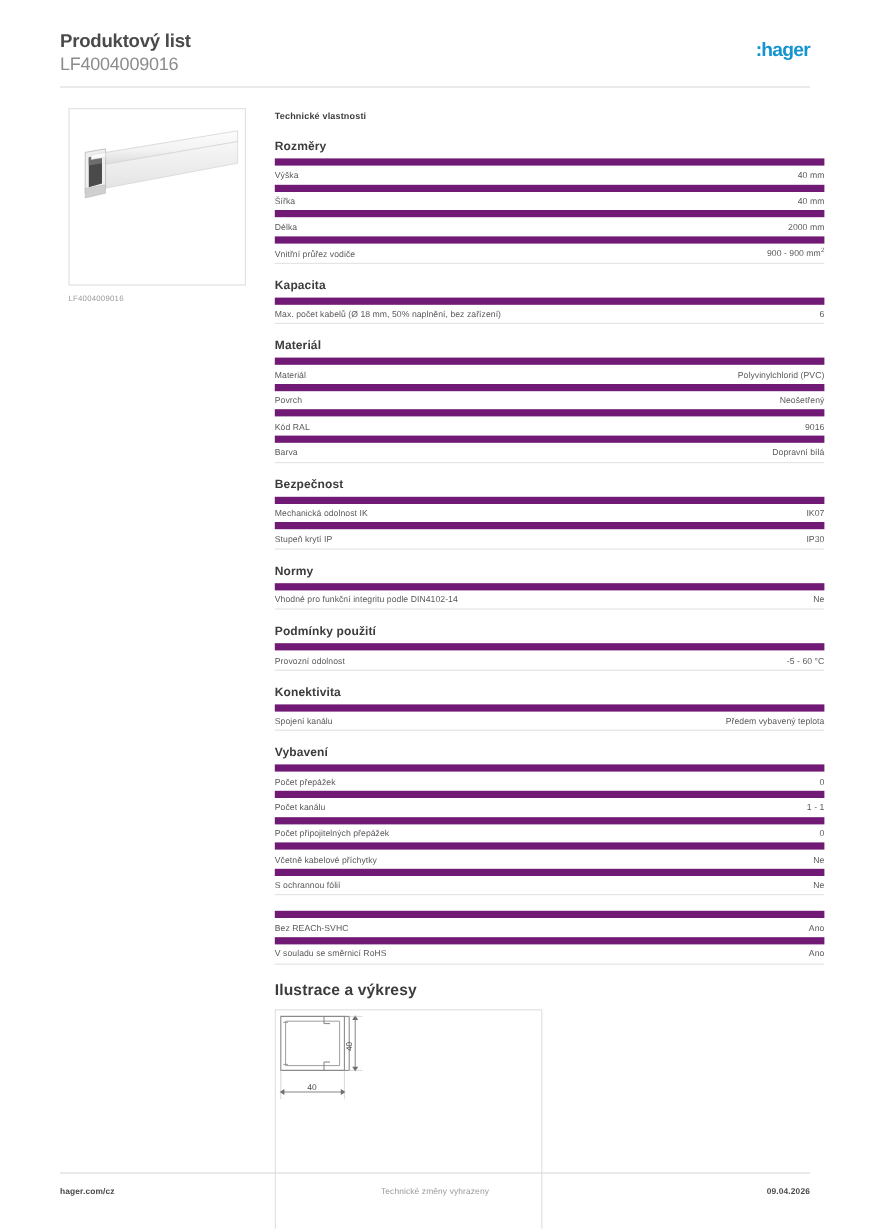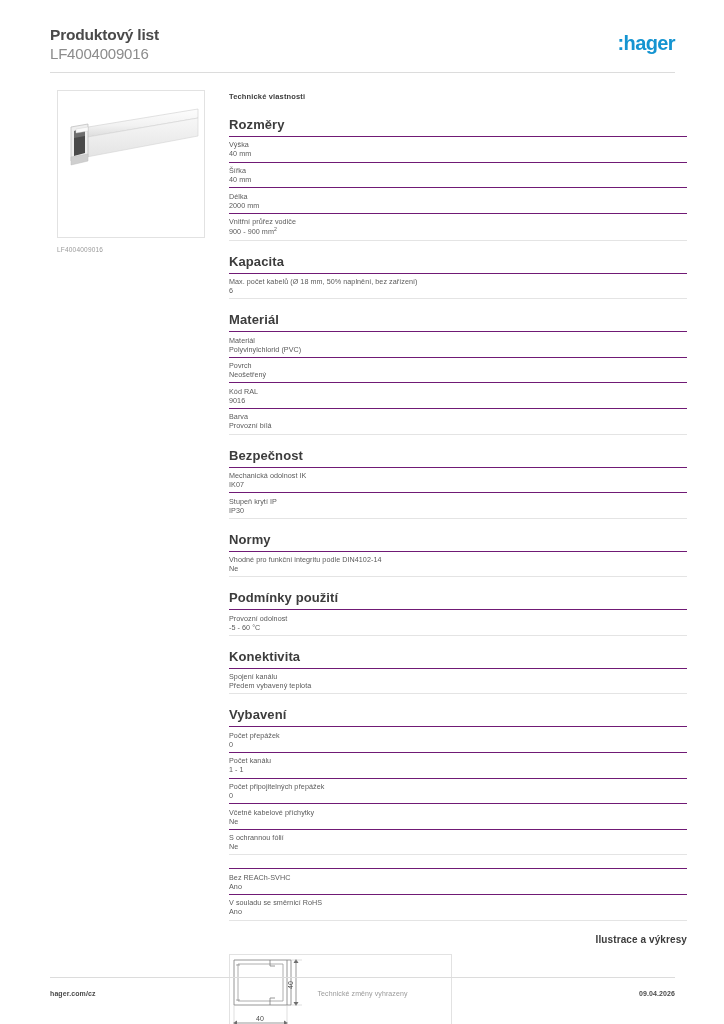--- a/index.html
+++ b/index.html
@@ -43,21 +43,21 @@
     font-size: 15px;
     font-weight: normal;
     color: #8c8c8c;
     letter-spacing: -0.2px;
     line-height: 19px;
   }
   .logo {
     position: absolute;
     right: 0;
     top: 6px;
-    font-size: 20px;
+    font-size: 16px;
     font-weight: bold;
     color: #1494d1;
     letter-spacing: -0.6px;
     line-height: 22px;
   }
   .header-rule {
     position: absolute;
     left: 50px;
     top: 72px;
     width: 625px;
@@ -97,51 +97,49 @@
   }
   .specs-title {
     font-size: 7.5px;
     font-weight: bold;
     color: #3c3c3c;
     letter-spacing: 0.15px;
     margin-bottom: 16px;
   }
   .group { margin-bottom: 13px; }
   .group-title {
-    font-size: 13px;
+    font-size: 10px;
     font-weight: bold;
     color: #3c3c3c;
     letter-spacing: 0.1px;
     padding-bottom: 4px;
   }
   .row {
     display: flex;
     justify-content: space-between;
     align-items: baseline;
-    border-top: 1px solid #701a75;
+    border-top: 6px solid #701a75;
     padding: 3.4px 0 3.2px 0;
     font-size: 7.2px;
     color: #5a5a5a;
     letter-spacing: 0.05px;
-    flex-direction: column;
   }
   .group .row:last-child { border-bottom: 1px solid #e4e4e4; }
   .row-label { flex: 1 1 auto; padding-right: 12px; }
   .row-value { flex: 0 0 auto; text-align: right; white-space: nowrap; }
   .row-value sup { font-size: 5.2px; vertical-align: super; }
 
   
   .illus { margin-top: 12px; }
   .illus-title {
-    font-size: 10px;
+    font-size: 13px;
     font-weight: bold;
     color: #3c3c3c;
     letter-spacing: 0.1px;
     margin-bottom: 9px;
-    text-align: right;
   }
   .illus-box {
     width: 223px;
     height: 224px;
     border: 1px solid #e2e2e2;
     background: #fff;
     position: relative;
   }
   .drawing { position: absolute; left: 0; top: 0; }
 
@@ -258,21 +256,21 @@
           <div class="row">
             <div class="row-label">Povrch</div>
             <div class="row-value"><span>Neošetřený</span></div>
           </div>
           <div class="row">
             <div class="row-label">Kód RAL</div>
             <div class="row-value"><span>9016</span></div>
           </div>
           <div class="row">
             <div class="row-label">Barva</div>
-            <div class="row-value"><span>Provozní bílá</span></div>
+            <div class="row-value"><span>Dopravní bílá</span></div>
           </div>
         </div>
         <div class="group">
           <div class="group-title">Bezpečnost</div>
           <div class="row">
             <div class="row-label">Mechanická odolnost IK</div>
             <div class="row-value"><span>IK07</span></div>
           </div>
           <div class="row">
             <div class="row-label">Stupeň krytí IP</div>

